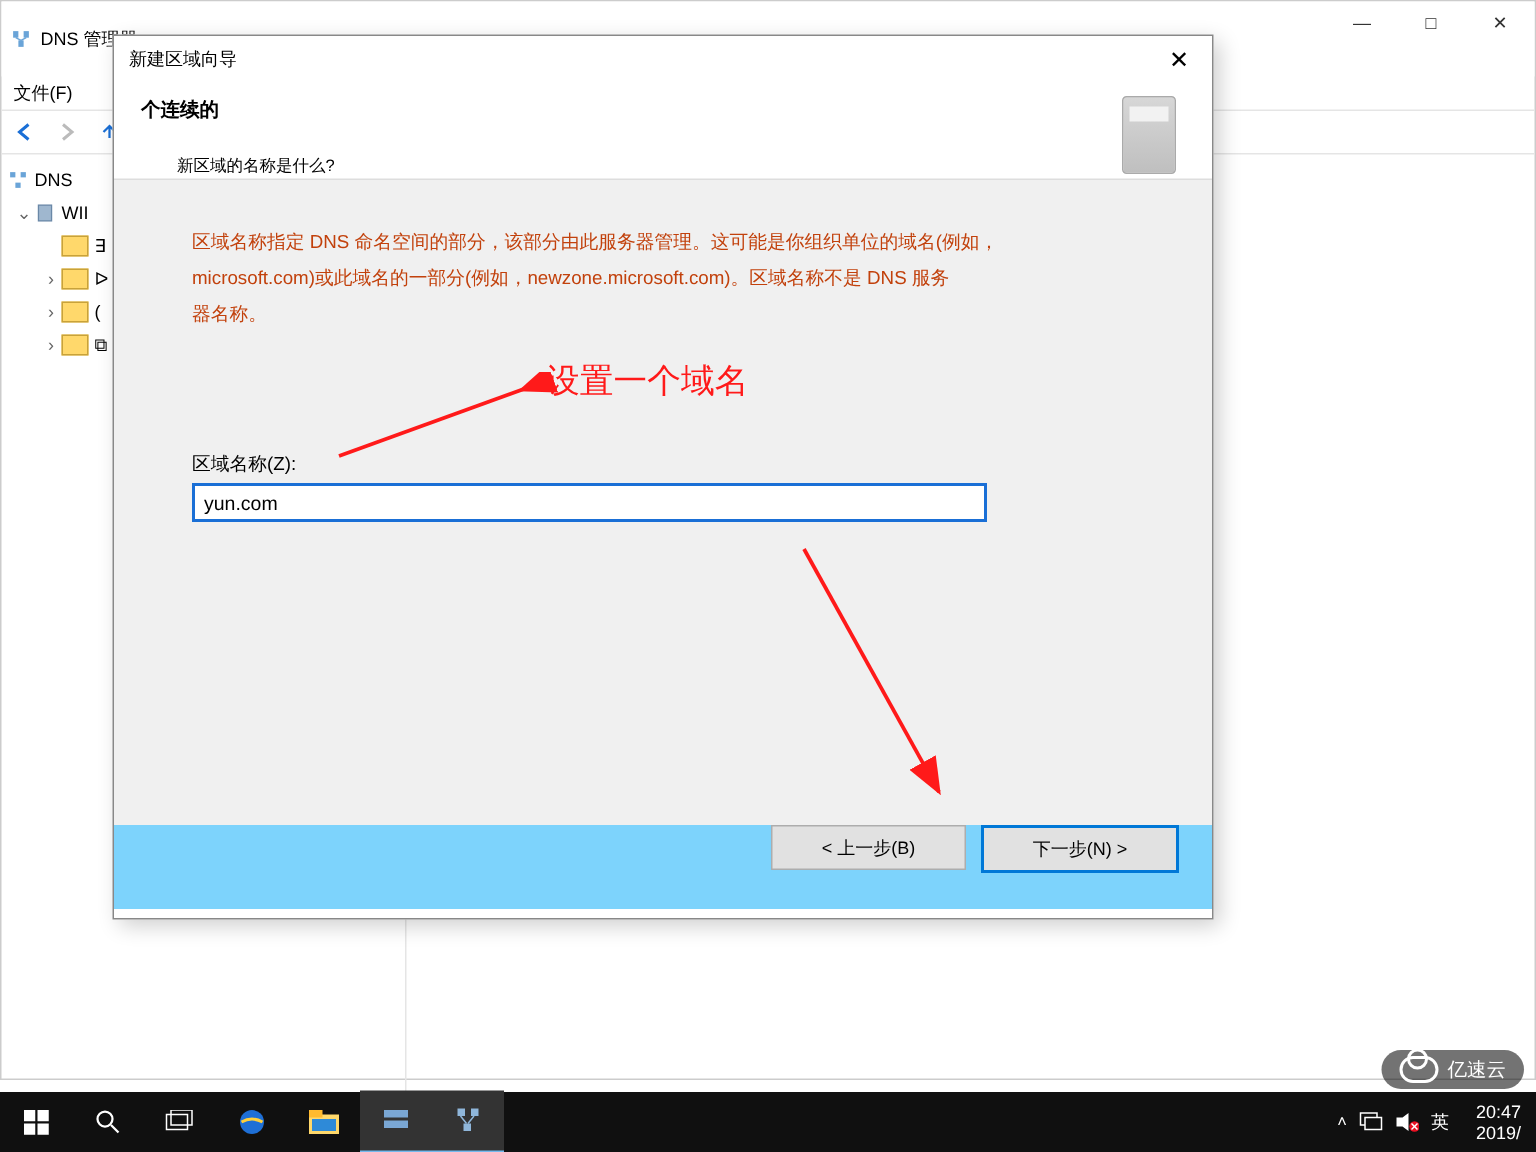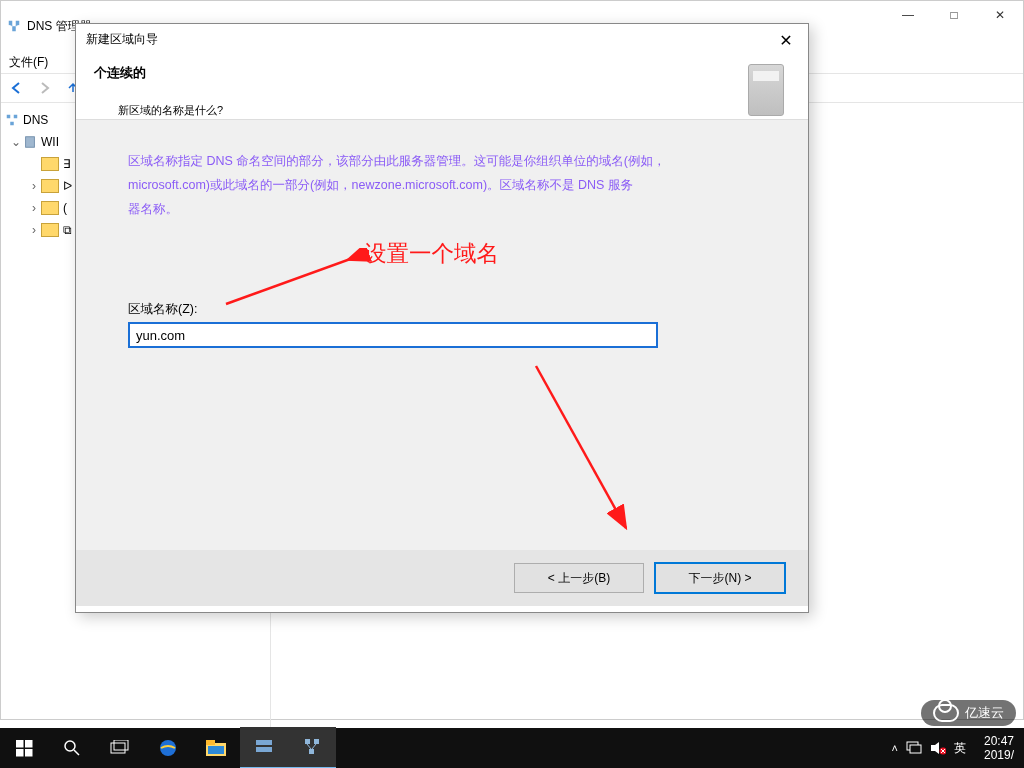--- a/index.html
+++ b/index.html
@@ -25,25 +25,25 @@
   
   .wizard{position:absolute;left:75px;top:23px;width:732px;height:588px;background:#fff;border:1px solid #888;box-shadow:4px 4px 14px rgba(0,0,0,.2)}
   .wiz-title{height:30px;display:flex;align-items:center;padding:0 10px;font-size:12px}
   .wiz-close{position:absolute;right:6px;top:4px;width:32px;height:24px;display:flex;align-items:center;justify-content:center;font-size:16px}
   .wiz-header{height:66px;background:#fff;display:flex;padding:10px 18px 6px;box-sizing:border-box;border-bottom:1px solid #ddd}
   .wiz-header .t1{font-size:13px;font-weight:bold}
   .wiz-header .t2{font-size:11px;margin-left:24px;margin-top:21px}
   .server-img{width:34px;height:50px;background:linear-gradient(#d7d7d7,#bfbfbf);border:1px solid #aaa;border-radius:3px;margin-left:auto;margin-right:6px;position:relative}
   .server-img::before{content:"";position:absolute;left:4px;right:4px;top:6px;height:10px;background:#f2f2f2}
   .wiz-body{background:#f0f0f0;height:430px;padding:30px 52px;box-sizing:border-box;position:relative;font-size:12.5px}
-  .desc{color:#8b5cf6;line-height:1.9}
+  .desc{color:#c2410c;line-height:1.9}
   .field-label{margin-top:80px}
   .zone-input{width:530px;height:26px;border:2px solid #1a6fd6;background:#fff;margin-top:4px;padding:2px 6px;font-size:13px;box-sizing:border-box;outline:none}
   .annot{position:absolute;color:#ff1a1a;font-size:22.5px;left:288px;top:118px;font-family:"SimSun","Microsoft YaHei"}
-  .wiz-footer{height:56px;background:#e5e5e5;display:flex;justify-content:flex-end;align-items:center;padding:0 22px;gap:10px}
+  .wiz-footer{height:56px;background:#7dd3fc;display:flex;justify-content:flex-end;align-items:flex-start;padding:0 22px;gap:10px}
   .btn{min-width:100px;height:28px;border:1px solid #adadad;background:#e1e1e1;font-size:12px;display:flex;align-items:center;justify-content:center;padding:0 14px}
   .btn.primary{border:2px solid #0078d7;background:#e1e1e1}
 
   
   .taskbar{position:absolute;left:0;bottom:0;width:1024px;height:40px;background:#101010;display:flex;align-items:center;color:#fff}
   .task-item{width:48px;height:40px;display:flex;align-items:center;justify-content:center}
   .task-item.active{background:#333;border-bottom:2px solid #76b9ed}
   .tray{margin-left:auto;display:flex;align-items:center;height:40px}
   .tray-seg{padding:0 8px;display:flex;align-items:center;height:40px;gap:8px;font-size:12px}
   .clock{font-size:12px;text-align:center;line-height:1.2;padding:0 10px}

